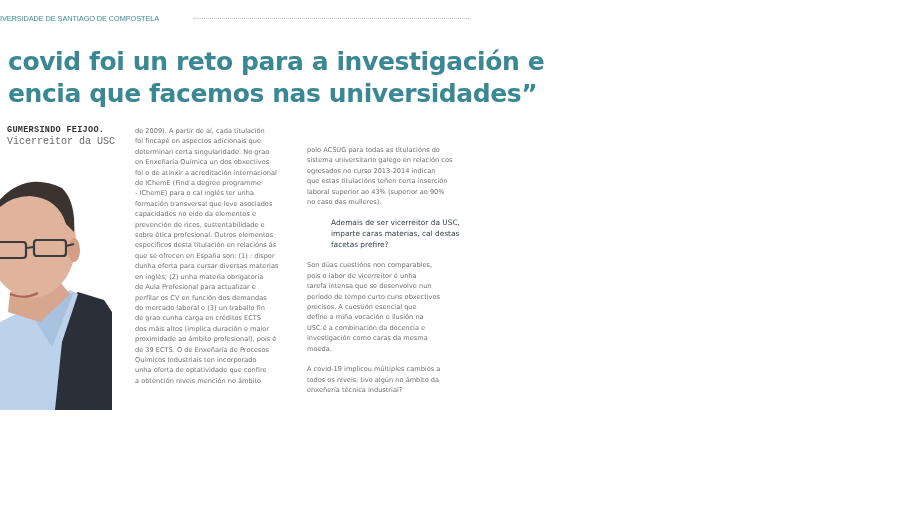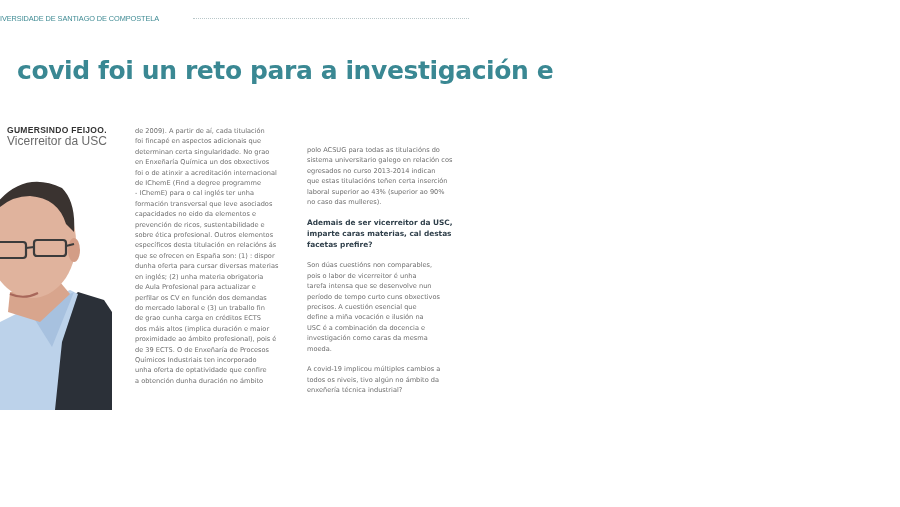--- a/index.html
+++ b/index.html
@@ -31,46 +31,46 @@
     left: 193px;
     top: 18px;
     width: 276px;
     height: 0;
     border-top: 1px dotted #b9c7c9;
   }
   .title {
     position: absolute;
     left: 0;
     top: 38px;
-    margin: 17px;
+    margin: 8px;
     font-family: "DejaVu Sans", sans-serif;
     font-weight: bold;
     font-size: 25px;
     line-height: 32px;
     color: #3a8893;
     letter-spacing: -0.4px;
     white-space: nowrap;
   }
   .title span { display: block; }
   .byline {
     position: absolute;
     left: 7px;
     top: 125px;
   }
   .byline-name {
-    font-family: Liberation Sans, sans-serif;
+    font-family: Liberation Mono, monospace;
     font-weight: bold;
     font-size: 8.5px;
     color: #333333;
     letter-spacing: 0.3px;
     line-height: 11px;
   }
   .byline-role {
-    font-family: Liberation Sans, sans-serif;
-    font-size: 12px;
+    font-family: Liberation Mono, monospace;
+    font-size: 10px;
     color: #6a6a6a;
     line-height: 11px;
     text-align: right;
   }
   .photo {
     position: absolute;
     left: 0;
     top: 172px;
     width: 112px;
     height: 238px;
@@ -83,34 +83,36 @@
     font-size: 6.6px;
     line-height: 10.4px;
     color: #6f6f6f;
     margin: 0;
   }
   .col p { margin: 0; white-space: nowrap; }
   .col-1 { left: 135px; top: 126px; width: 152px; }
   .col-2 { left: 307px; top: 145px; width: 150px; }
   .col-2 .gap { height: 10px; }
   .question {
-    font-weight: bold;
+    font-weight: normal;
     color: #2f3f4a;
     font-size: 7.4px;
     line-height: 11px;
+    margin-left: 24px;
   }
 </style>
 </head>
 <body>
 
 <div class="header-source">IVERSIDADE DE SANTIAGO DE COMPOSTELA</div>
 <div class="header-rule"></div>
 
 <h1 class="title">
   <span>covid foi un reto para a investigación e</span>
+  <span>encia que facemos nas universidades”</span>
 </h1>
 
 <div class="byline">
   <div class="byline-name">GUMERSINDO FEIJOO.</div>
   <div class="byline-role">Vicerreitor da USC</div>
 </div>
 
 <div class="photo">
   <svg width="112" height="238" viewBox="0 0 112 238">
 
@@ -154,21 +156,21 @@
   <p>en inglés; (2) unha materia obrigatoria</p>
   <p>de Aula Profesional para actualizar e</p>
   <p>perfilar os CV en función dos demandas</p>
   <p>do mercado laboral e (3) un traballo fin</p>
   <p>de grao cunha carga en créditos ECTS</p>
   <p>dos máis altos (implica duración e maior</p>
   <p>proximidade ao ámbito profesional), pois é</p>
   <p>de 39 ECTS. O de Enxeñaría de Procesos</p>
   <p>Químicos Industriais ten incorporado</p>
   <p>unha oferta de optatividade que confire</p>
-  <p>a obtención dunha duración no ámbito</p>
+  <p>a obtención niveis mención no ámbito</p>
 </div>
 
 <div class="col col-2">
   <div>
     <p>polo ACSUG para todas as titulacións do</p>
     <p>sistema universitario galego en relación cos</p>
     <p>egresados no curso 2013-2014 indican</p>
     <p>que estas titulacións teñen certa inserción</p>
     <p>laboral superior ao 43% (superior ao 90%</p>
     <p>no caso das mulleres).</p>

